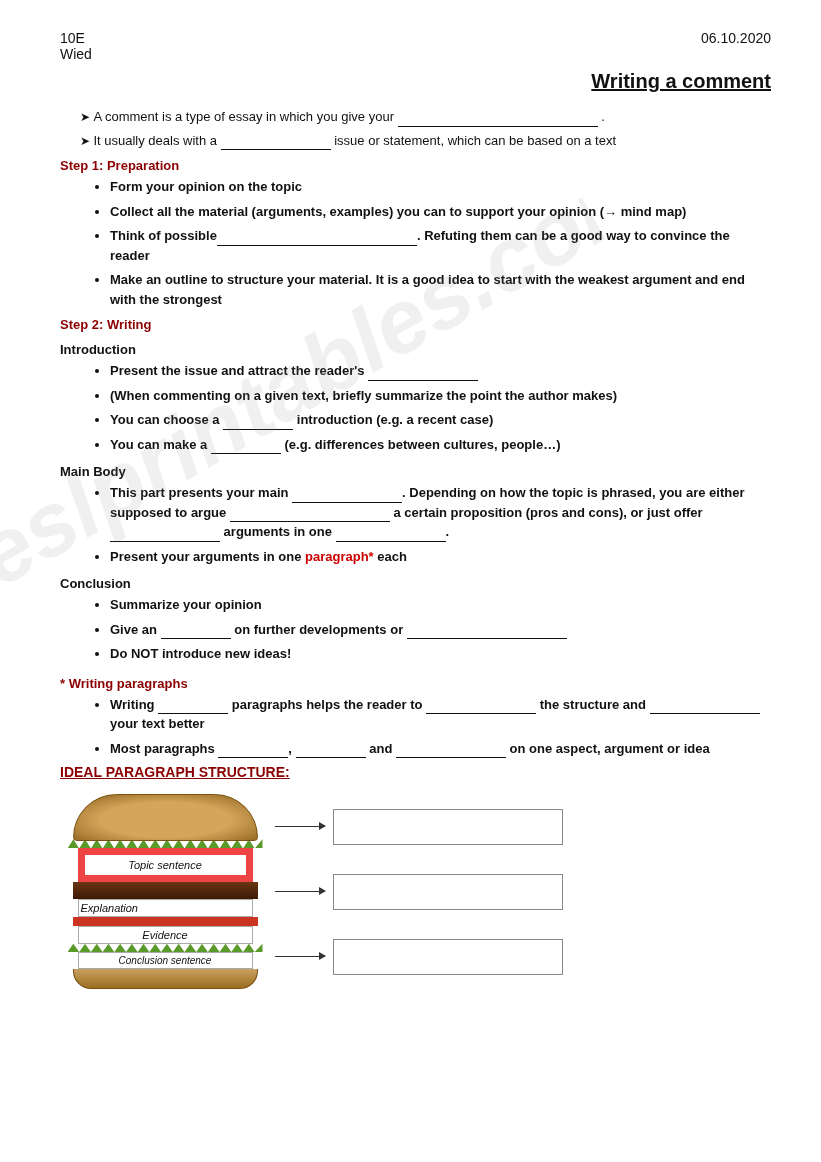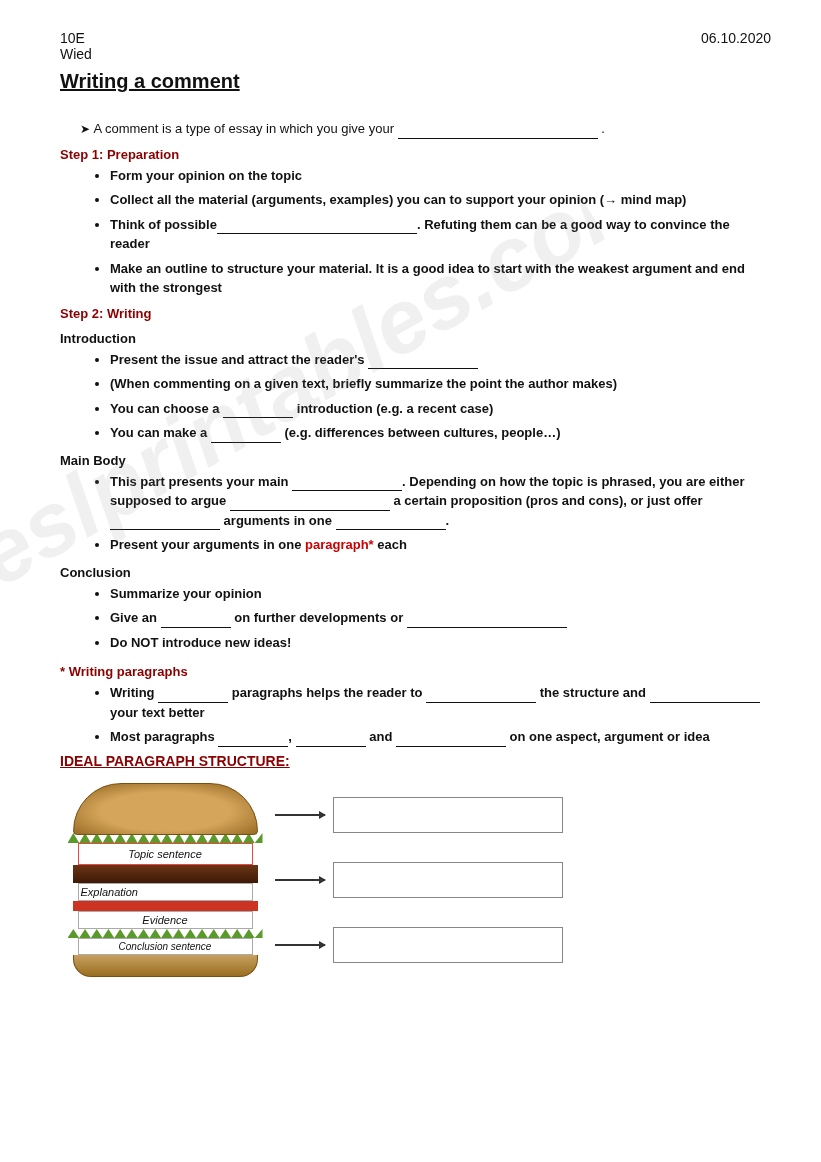--- a/index.html
+++ b/index.html
@@ -15,25 +15,25 @@
     }
 
     .header-row {
       display: flex;
       justify-content: space-between;
       margin-bottom: 8px;
       font-size: 14px;
     }
 
     .page-title {
-      text-align: left;
+      text-align: right;
       font-size: 20px;
       font-weight: bold;
       text-decoration: underline;
-      margin-bottom: 26px;
+      margin-bottom: 14px;
       color: #111;
     }
 
     .intro-list {
       list-style: none;
       padding-left: 20px;
       margin-bottom: 6px;
     }
     .intro-list li {
       margin-bottom: 4px;
@@ -178,20 +178,25 @@
   <div>06.10.2020</div>
 </div>
 
 <div class="page-title">Writing a comment</div>
 
 <ul class="intro-list">
   <li>
     <span>A comment is a type of essay in which you give your</span>
     <span class="blank blank-xlong"></span>
     <span>.</span>
+  </li>
+  <li>
+    <span>It usually deals with a</span>
+    <span class="blank blank-med"></span>
+    <span>issue or statement, which can be based on a text</span>
   </li>
 </ul>
 
 <div class="step-heading red-bold">Step 1: Preparation</div>
 <ul class="bullet-list">
   <li>Form your opinion on the topic</li>
   <li>Collect all the material (arguments, examples) you can to support your opinion (→ mind map)</li>
   <li>Think of possible<span class="blank blank-xlong"></span>. Refuting them can be a good way to convince the reader</li>
   <li>Make an outline to structure your material. It is a good idea to start with the weakest argument and end with the strongest</li>
 </ul>
@@ -236,21 +241,21 @@
   <div class="ideal-heading">IDEAL PARAGRAPH STRUCTURE:</div>
 
   <div class="burger-and-arrows">
 
     <div class="burger">
 
       <div style="width:185px; height:52px; background: radial-gradient(ellipse at 50% 55%, #d4a55a 50%, #8b5e1a 100%); border-radius: 95px 95px 8px 8px; border: 1.5px solid #7a5010; position:relative; z-index:5;"></div>
 
       <div style="width:195px; height:10px; background: #5a9a2a; clip-path: polygon(0 100%, 3% 0, 6% 100%, 9% 0, 12% 100%, 15% 0, 18% 100%, 21% 0, 24% 100%, 27% 0, 30% 100%, 33% 0, 36% 100%, 39% 0, 42% 100%, 45% 0, 48% 100%, 51% 0, 54% 100%, 57% 0, 60% 100%, 63% 0, 66% 100%, 69% 0, 72% 100%, 75% 0, 78% 100%, 81% 0, 84% 100%, 87% 0, 90% 100%, 93% 0, 96% 100%, 100% 0, 100% 100%); position:relative; z-index:4; margin-top:-2px;"></div>
 
-      <div style="width:175px; background:rgba(255,255,255,0.9); border:1px solid #ef4444; text-align:center; font-size:11px; padding:4px; font-style:italic; position:relative; z-index:4;">Topic sentence</div>
+      <div style="width:175px; background:rgba(255,255,255,0.9); border:7px solid #ef4444; text-align:center; font-size:11px; padding:4px; font-style:italic; position:relative; z-index:4;">Topic sentence</div>
 
       <div style="width:185px; height:18px; background: linear-gradient(180deg, #6a3515 0%, #3d1a05 100%); position:relative; z-index:3;"></div>
 
       <div style="width:175px; background:rgba(255,255,255,0.9); border:1px solid #aaa; text-align:left; font-size:11px; padding:2px; font-style:italic; position:relative; z-index:4;">Explanation</div>
 
       <div style="width:185px; height:10px; background: #cc3322; position:relative; z-index:3;"></div>
 
       <div style="width:175px; background:rgba(255,255,255,0.9); border:1px solid #aaa; text-align:center; font-size:11px; padding:2px; font-style:italic; position:relative; z-index:4;">Evidence</div>
 
       <div style="width:195px; height:9px; background: #5a9a2a; clip-path: polygon(0 100%, 3% 0, 6% 100%, 9% 0, 12% 100%, 15% 0, 18% 100%, 21% 0, 24% 100%, 27% 0, 30% 100%, 33% 0, 36% 100%, 39% 0, 42% 100%, 45% 0, 48% 100%, 51% 0, 54% 100%, 57% 0, 60% 100%, 63% 0, 66% 100%, 69% 0, 72% 100%, 75% 0, 78% 100%, 81% 0, 84% 100%, 87% 0, 90% 100%, 93% 0, 96% 100%, 100% 0, 100% 100%); position:relative; z-index:3;"></div>

